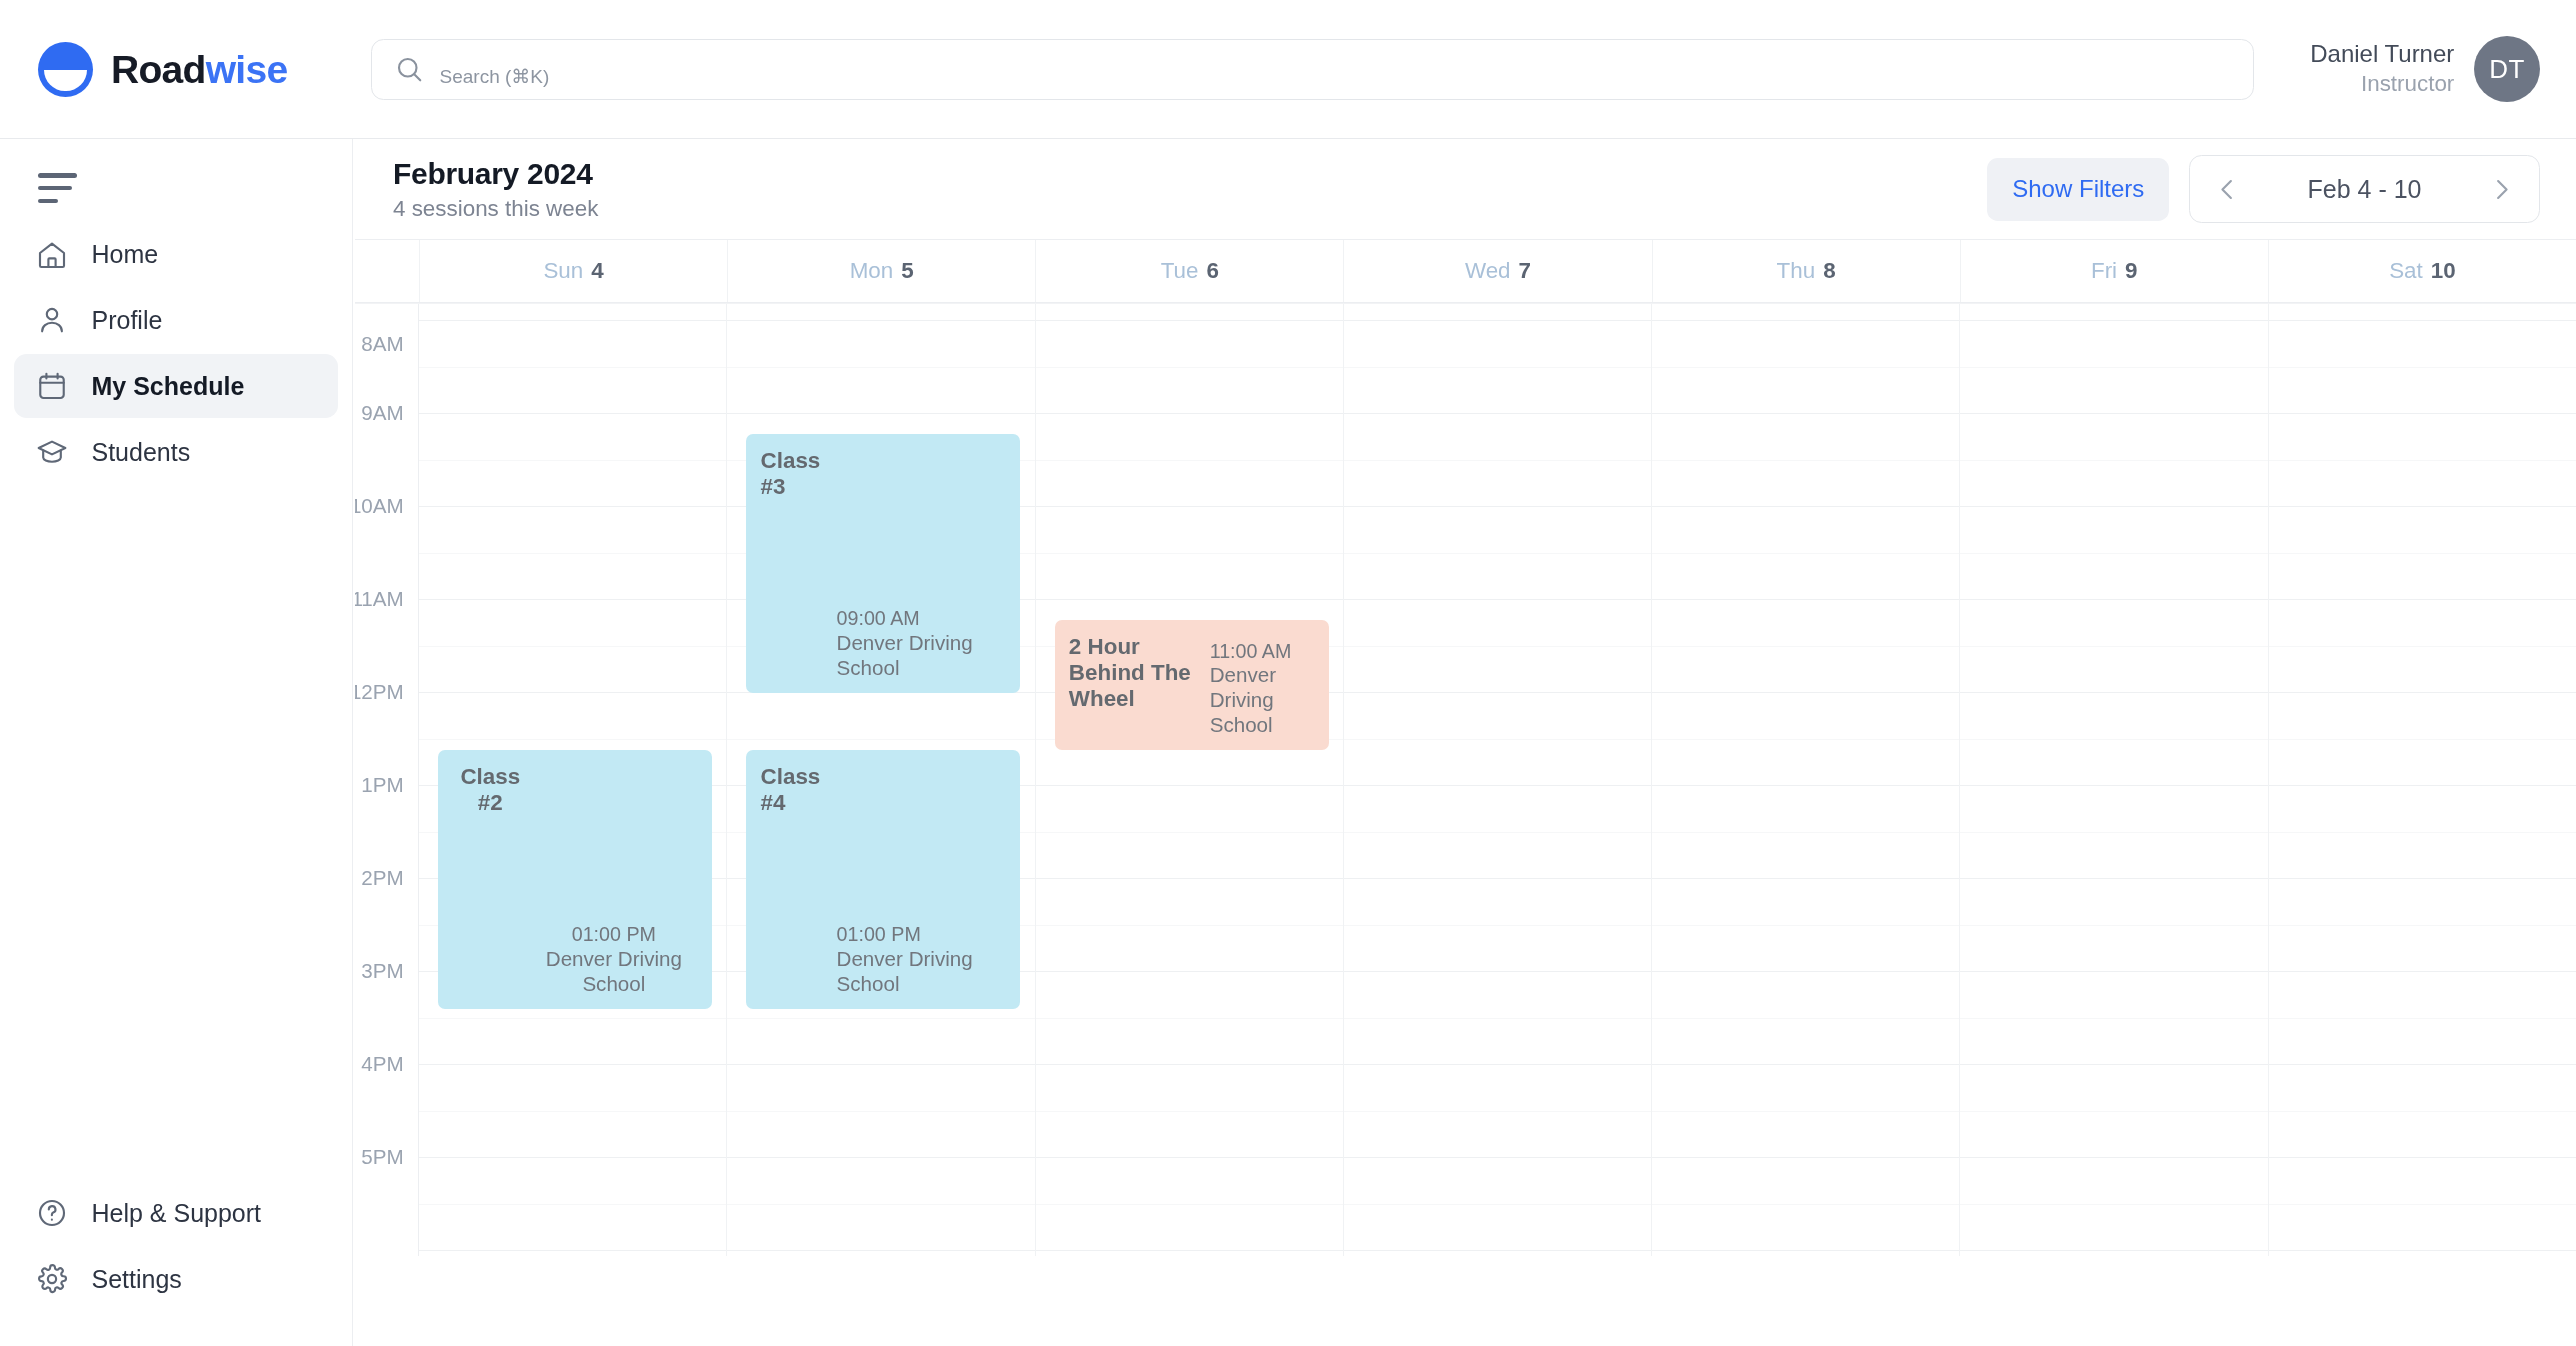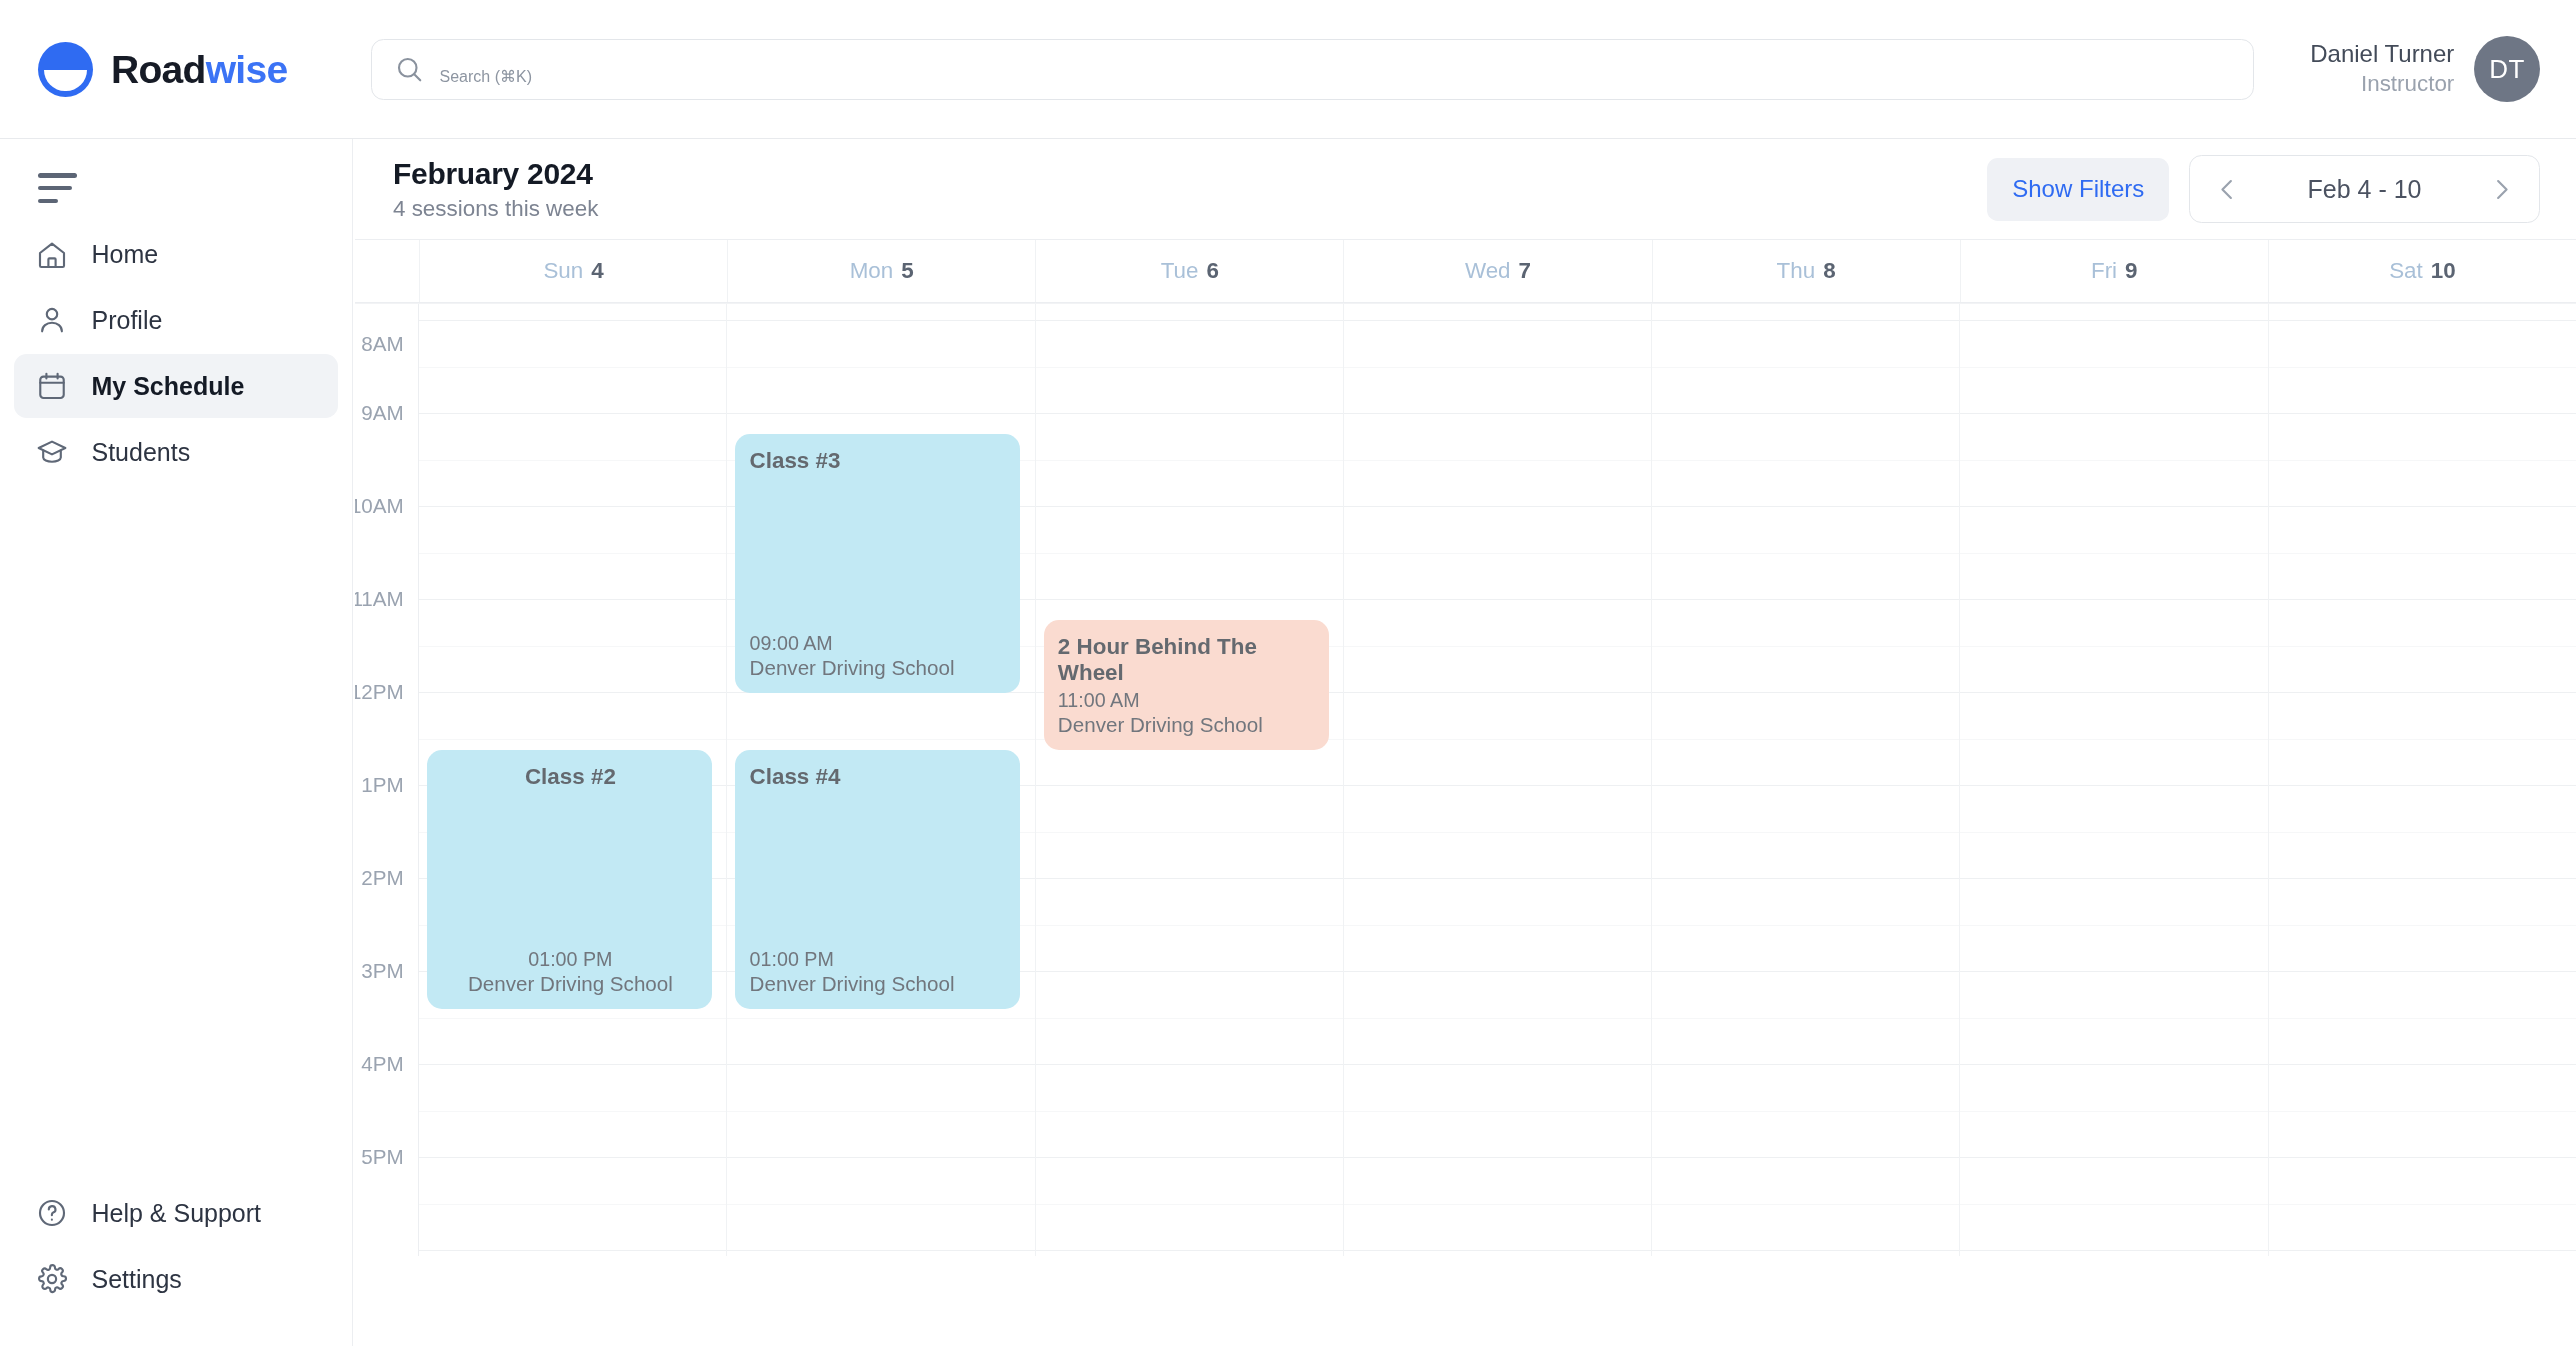--- a/index.html
+++ b/index.html
@@ -46,21 +46,21 @@
   .search-wrap { flex: 1 1 auto; padding: 0 31px 0 18px; }
   .search-box {
     height: 61px; border: 1.8px solid #e3e6ea; border-radius: 12.5px;
     background: #fff; display: flex; align-items: center;
     padding: 0 21.5px; max-width: 1883px;
   }
   .search-icon { width: 30px; height: 30px; flex: 0 0 30px; color: #8a929e; }
   .search-input {
     border: none; outline: none; background: transparent;
     font-family: "Liberation Sans", sans-serif;
-    font-size: 16px; color: #3b4250; margin-left: 16px; width: 100%; margin-top: 16px;
+    font-size: 19px; color: #3b4250; margin-left: 16px; width: 100%; margin-top: 16px;
   }
   .search-input::placeholder { color: #8d95a1; }
 
   .user-area {
     display: flex; align-items: center; padding-right: 36px;
     flex: 0 0 auto;
   }
   .user-meta { text-align: right; margin-right: 19.7px; }
   .user-name { font-size: 24px; color: #434b59; line-height: 1.28; }
   .user-role { font-size: 22.4px; color: #9aa2ae; line-height: 1.28; }
@@ -170,23 +170,23 @@
   .daycol {
     flex: 1 1 0; position: relative;
     border-left: 1.8px solid #f0f2f4;
   }
   .daycol:first-child { border-left: none; }
   .hline { position: absolute; left: 0; right: 0; height: 0.9px; background: #eef0f2; }
   .hline.half { background: #f6f7f8; }
 
   
   .event {
-    position: absolute; left: 8px; right: 14.3px;
-    border-radius: 15px; padding: 14.3px 12.5px 12.5px 14.3px;
-    display: flex; flex-direction: column; cursor: pointer;
+    position: absolute; left: 19px; right: 14.3px;
+    border-radius: 7px; padding: 14.3px 12.5px 12.5px 14.3px;
+    display: flex; flex-direction: row; cursor: pointer;
     overflow: hidden;
   }
   .event .ev-title {
     font-size: 22.4px; font-weight: 700; color: #64696f; line-height: 1.15;
   }
   .event .ev-foot { margin-top: auto; }
   .event .ev-time { font-size: 19.7px; color: #71767d; line-height: 1.2; }
   .event .ev-loc { font-size: 20.6px; color: #71767d; line-height: 1.2; }
   .event.blue { background: #c2e9f4; }
   .event.pink { background: #fadbd0; }

